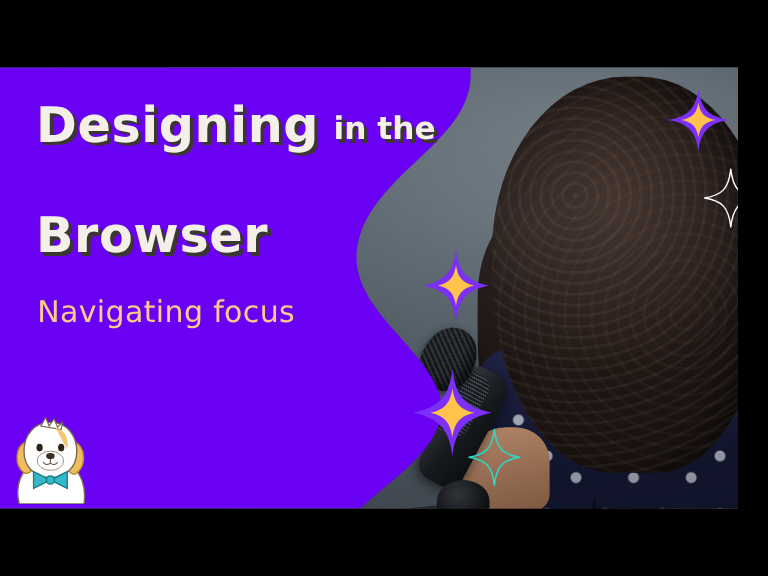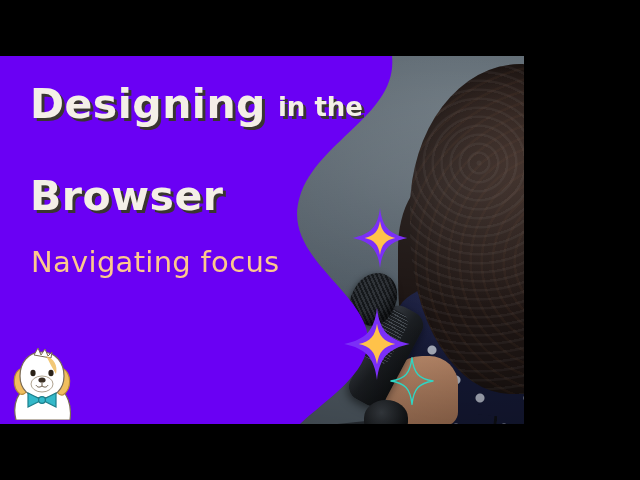--- a/index.html
+++ b/index.html
@@ -10,21 +10,21 @@
   body {
     width: 640px;
     height: 480px;
     overflow: hidden;
     font-family: "DejaVu Sans", sans-serif;
   }
 
   
   #thumbnail-frame {
     position: relative;
-    width: 524px;
+    width: 615px;
     height: 480px;
     background: #000000;
     overflow: hidden;
   }
 
   
   .letterbox {
     position: absolute;
     left: 0;
     width: 640px;
@@ -299,21 +299,21 @@
   #title-line-2 {
     left: 30px; top: 96px;
     font-size: 41px;
     line-height: 1;
     margin-top: 24px;
   }
   #subtitle {
     position: absolute;
     left: 31px; top: 189px;
     font-family: "DejaVu Sans", sans-serif;
-    font-size: 29px;
+    font-size: 25px;
     font-weight: 400;
     color: #fdc98c;
     letter-spacing: .3px;
     white-space: nowrap;
     text-align: center;
   }
 
   
   #dog-logo {
     position: absolute;

